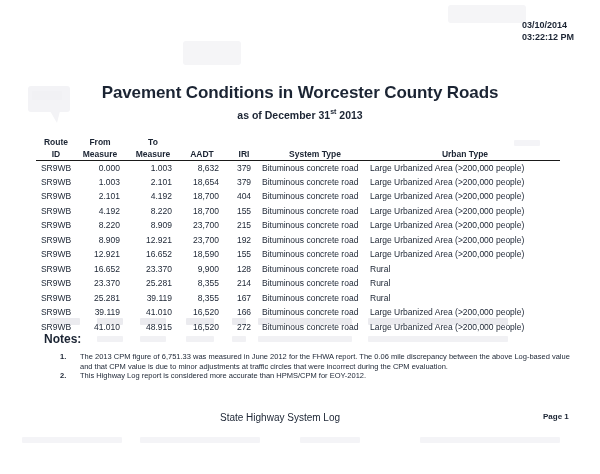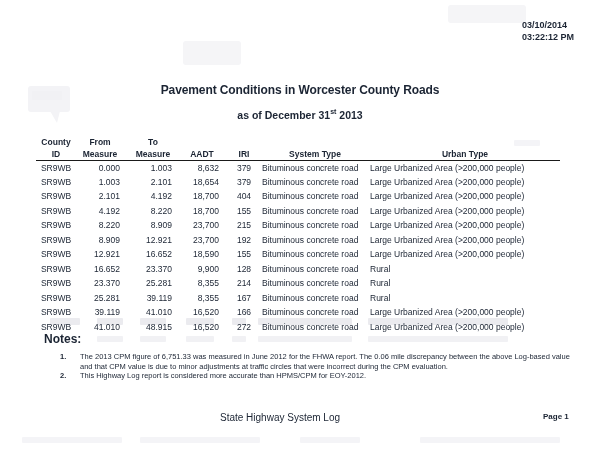--- a/index.html
+++ b/index.html
@@ -32,21 +32,21 @@
     top: 60px;
     text-align: center;
     font-size: 10.5px;
     font-weight: bold;
   }
   .title {
     position: absolute;
     left: 0; right: 0;
     top: 83px;
     text-align: center;
-    font-size: 12px;
+    font-size: 17px;
     font-weight: bold;
     letter-spacing: -0.1px;
   }
   .subtitle {
     position: absolute;
     left: 0; right: 0;
     top: 108px;
     text-align: center;
     font-size: 10.5px;
     font-weight: bold;
@@ -181,21 +181,21 @@
       <col style="width:40px">
         <col style="width:54px">
         <col style="width:52px">
       <col style="width:46px">
         <col style="width:32px">
         <col style="width:108px">
       <col style="width:192px">
     </colgroup>
     <thead>
       <tr class="h1">
-        <th class="c0">County</th>
+        <th class="c0">Route</th>
         <th class="c1">From</th>
         <th class="c2">To</th>
         <th class="c3"></th>
         <th class="c4"></th>
         <th class="c5"></th>
         <th class="c6"></th>
       </tr>
       <tr class="h2">
         <th class="c0">ID</th>
         <th class="c1">Measure</th>

